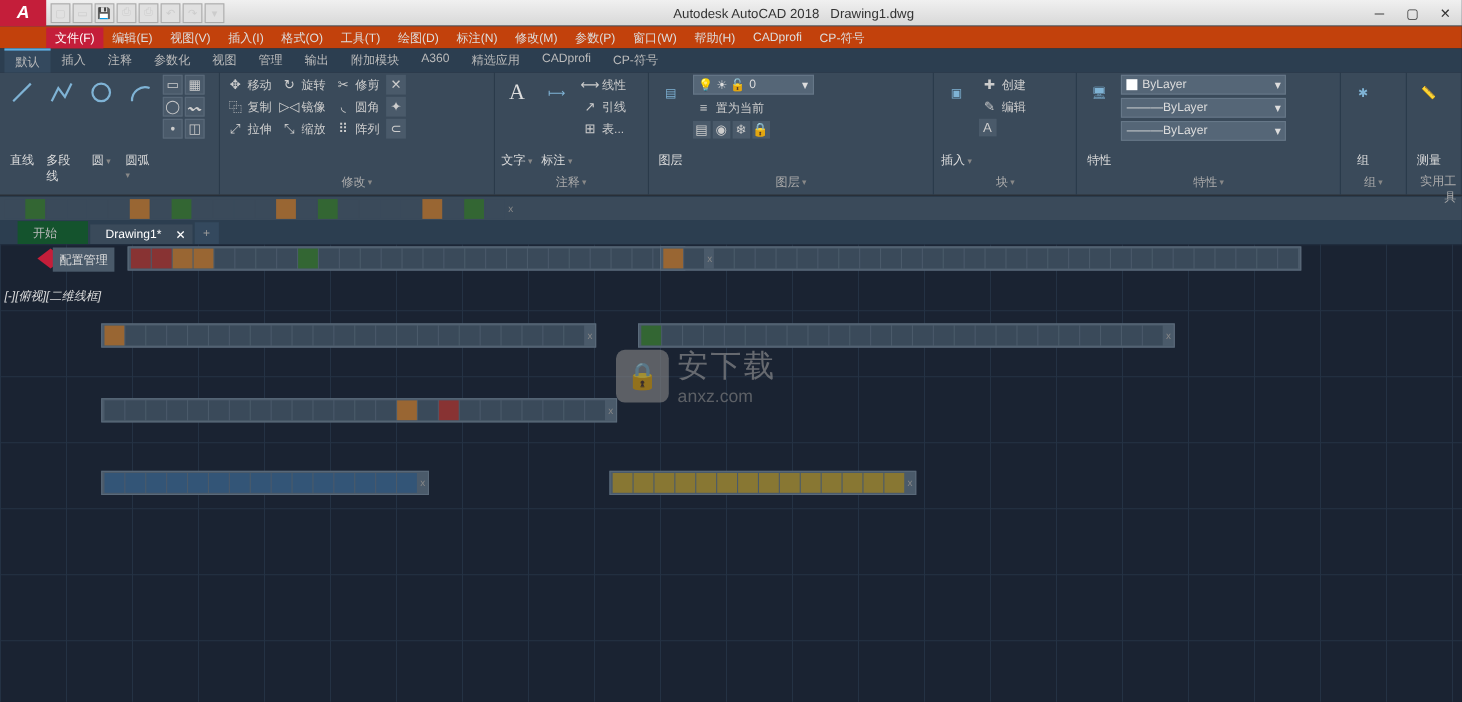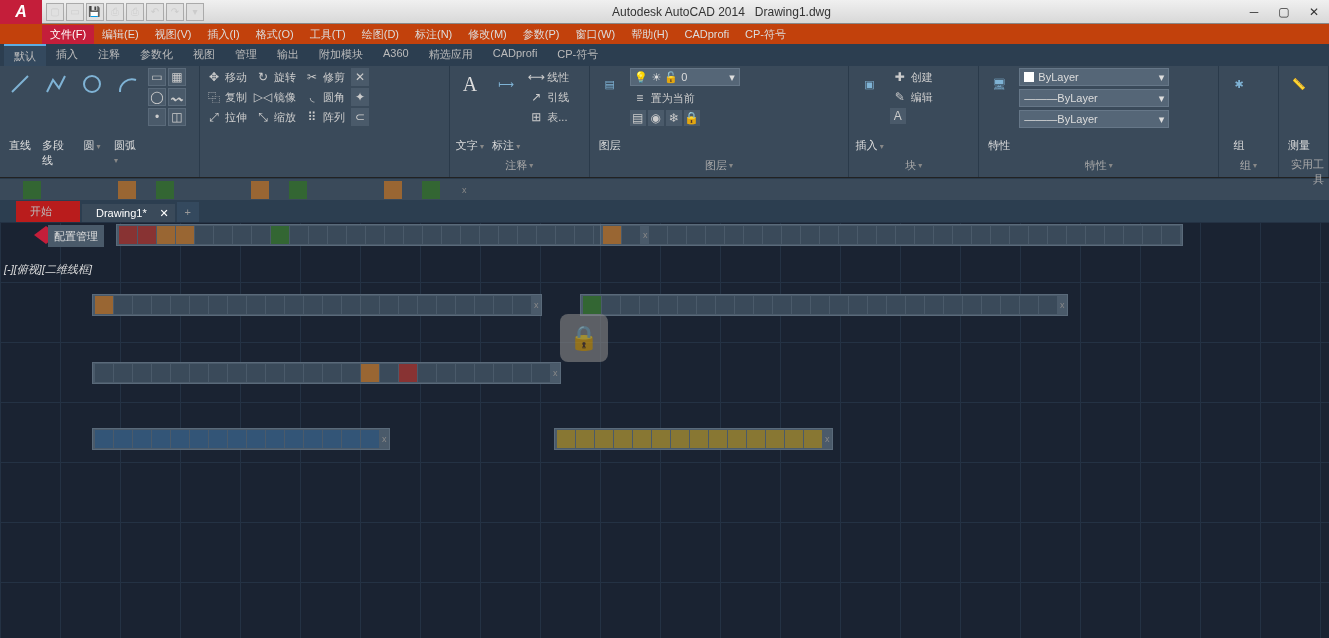--- a/index.html
+++ b/index.html
@@ -39,21 +39,21 @@
 .small-grid .tool-icon { width: 18px; height: 18px; background: #4a5a6a; border: 1px solid #5a6a7a; }
 
 .combo { height: 18px; background: #556677; border: 1px solid #667788; display: flex; align-items: center; padding: 0 4px; min-width: 110px; font-size: 11px; color: #ddd; }
 .combo::after { content: "▾"; margin-left: auto; }
 
 
 .icon-strip { height: 22px; background: #3a4a5a; display: flex; align-items: center; gap: 1px; padding: 0 4px; border-top: 1px solid #2a3a4a; }
 
 
 .doctabs { height: 22px; background: #2c3e50; display: flex; align-items: flex-end; padding-left: 16px; }
-.doctab { padding: 3px 28px 3px 14px; background: #b91c1c; color: #bbb; font-size: 11px; margin-right: 2px; position: relative; cursor: pointer; }
+.doctab { padding: 3px 28px 3px 14px; background: #14532d; color: #bbb; font-size: 11px; margin-right: 2px; position: relative; cursor: pointer; }
 .doctab.active { background: #3a4a5a; color: #fff; }
 .doctab-add { width: 22px; height: 20px; background: #34495e; display: flex; align-items: center; justify-content: center; color: #999; cursor: pointer; }
 
 
 .canvas { position: relative; height: 438px; background: #1a2332; }
 .toolbar-strip { position: absolute; height: 22px; background: #4a5a6a; display: flex; align-items: center; gap: 1px; padding: 0 2px; border: 1px solid #5a6a7a; }
 .tb-ic { width: 18px; height: 18px; background: #3a4a5a; cursor: pointer; display: inline-flex; align-items: center; justify-content: center; font-size: 9px; color: #8a9; }
 .tb-ic.red { background: #883333; } .tb-ic.orange { background: #996633; } .tb-ic.green { background: #336633; } .tb-ic.yellow { background: #887733; } .tb-ic.blue { background: #335577; }
 .config-btn { position: absolute; left: 32px; top: 3px; height: 22px; background: #4a5a6a; display: flex; align-items: center; gap: 2px; padding: 0 6px; font-size: 11px; color: #ddd; cursor: pointer; }
 .grid-bg { position: absolute; inset: 0; background-image: linear-gradient(#243244 1px, transparent 1px), linear-gradient(90deg, #243244 1px, transparent 1px); background-size: 60px 60px; }
@@ -75,21 +75,21 @@
     <div class="qat-btn">▢</div>
     <div class="qat-btn">▭</div>
     <div class="qat-btn">💾</div>
     <div class="qat-btn">⎙</div>
     <div class="qat-btn">⎙</div>
     <div class="qat-btn">↶</div>
     <div class="qat-btn">↷</div>
     <div class="qat-btn">▾</div>
   </div>
   <div class="title-text">
-    <span>Autodesk AutoCAD 2014</span>&nbsp;&nbsp;&nbsp;<span>Drawing1.dwg</span>
+    <span>Autodesk AutoCAD 2018</span>&nbsp;&nbsp;&nbsp;<span>Drawing1.dwg</span>
   </div>
   <div class="win-controls">
     <div class="win-btn">─</div>
     <div class="win-btn">▢</div>
     <div class="win-btn">✕</div>
   </div>
 </div>
 
 <div class="menubar">
   <div class="menu-item active">文件(F)</div>
@@ -213,20 +213,21 @@
             <span class="tool-icon">⠿</span>
             <span>阵列</span>
           </div>
       </div>
       <div class="tool-col">
         <span class="tool-icon" style="width:18px;height:18px;background:#4a5a6a">✕</span>
         <span class="tool-icon" style="width:18px;height:18px;background:#4a5a6a">✦</span>
         <span class="tool-icon" style="width:18px;height:18px;background:#4a5a6a">⊂</span>
       </div>
     </div>
+    <div class="panel-title chev">修改</div>
   </div>
 
   <div class="panel" style="width:140px">
     <div class="panel-body">
       <div class="big-tool">
           <div class="big-tool-icon" style="color:#ddd;font-size:20px;font-family:serif">A</div>
           <div class="big-tool-label chev">文字</div>
         </div>
       <div class="big-tool">
           <div class="big-tool-icon">⟼</div>
@@ -492,20 +493,24 @@
       <span class="tb-ic "></span>
       <span class="tb-ic "></span>
       <span class="tb-ic "></span>
       <span class="tb-ic "></span>
       <span class="tb-ic "></span>
       <span style="color: rgb(136, 136, 136); font-size: 9px; margin-left: 2px; cursor: pointer;">x</span>
     </div>
 
   <div class="watermark">
     <div class="wm-lock">🔒</div>
+    <div>
+      <div class="wm-text">安下载</div>
+      <div class="wm-sub">anxz.com</div>
+    </div>
   </div>
 
   <div class="toolbar-strip" style="left:92px;top:140px" id="strip4">
       <span class="tb-ic "></span>
       <span class="tb-ic "></span>
       <span class="tb-ic "></span>
       <span class="tb-ic "></span>
       <span class="tb-ic "></span>
       <span class="tb-ic "></span>
       <span class="tb-ic "></span>

